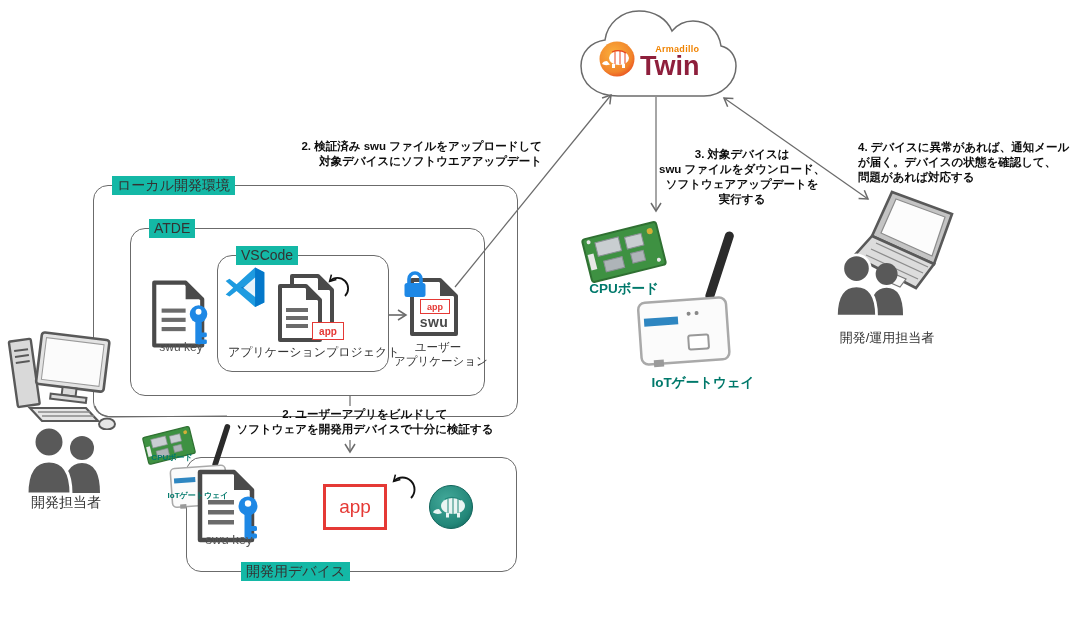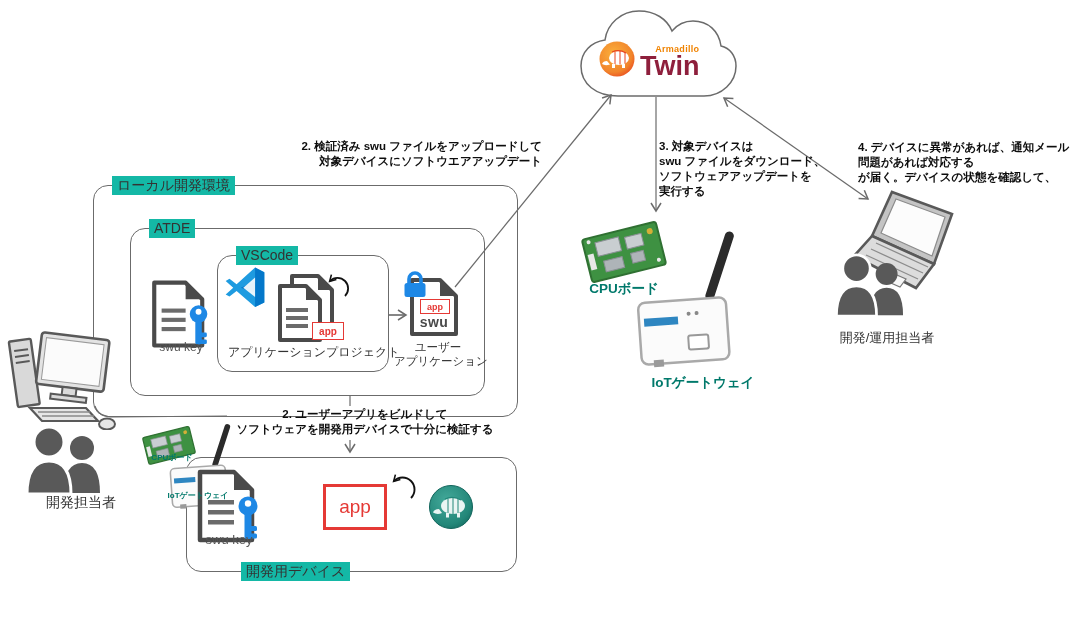--- a/index.html
+++ b/index.html
@@ -89,30 +89,30 @@
     <div class="brand">
       <div class="brand-top">Armadillo</div>
       <div class="brand-main">Twin</div>
     </div>
   </div>
 
   <div class="step" style="left:300px;top:139px;width:242px;text-align:right;">
     <div>2. 検証済み swu ファイルをアップロードして</div>
     <div>対象デバイスにソフトウエアアップデート</div>
   </div>
-  <div class="step" style="left:659px;top:139px;">
+  <div class="step" style="left:659px;top:147px;text-align:center;">
     <div>3. 対象デバイスは</div>
     <div>swu ファイルをダウンロード、</div>
     <div>ソフトウェアアップデートを</div>
     <div>実行する</div>
   </div>
   <div class="step" style="left:858px;top:140px;">
     <div>4. デバイスに異常があれば、通知メール</div>
+    <div>が届く。デバイスの状態を確認して、</div>
     <div>問題があれば対応する</div>
-    <div>が届く。デバイスの状態を確認して、</div>
   </div>
   <div class="step" style="left:225px;top:407px;width:280px;text-align:center;">
     <div>2. ユーザーアプリをビルドして</div>
     <div>ソフトウェアを開発用デバイスで十分に検証する</div>
   </div>
 
   <div class="icon" style="left:150px;top:279px;">
     <svg width="62" height="72" viewBox="0 0 66 78">
       <path d="M4 4 H38 L56 22 V72 H4 Z" fill="#fff" stroke="#4a4a4a" stroke-width="4.5" stroke-linejoin="round"></path>
       <path d="M38 4 L56 22 H38 Z" fill="#4a4a4a"></path>
@@ -197,21 +197,21 @@
       <g fill="#595959">
         <circle cx="62" cy="23" r="12"></circle>
         <path d="M44 68 Q44 38 62 38 Q80 38 80 68 Z"></path>
       </g>
       <g fill="#595959" stroke="#fff" stroke-width="3">
         <circle cx="29" cy="17" r="15"></circle>
         <path d="M7 69 Q7 36 29 36 Q51 36 51 69 Z"></path>
       </g>
     </svg>
   </div>
-  <div class="cap cap-dark" style="left:16px;top:494px;width:100px;text-align:right;">開発担当者</div>
+  <div class="cap cap-dark" style="left:16px;top:494px;width:100px;text-align:center;">開発担当者</div>
 
   <div class="icon" style="left:140px;top:424px;">
     <svg width="58" height="44" viewBox="0 0 92 70">
       <g transform="rotate(-14 46 34)">
         <rect x="8" y="12" width="76" height="44" rx="3" fill="#3E9142" stroke="#2F7032" stroke-width="2"></rect>
         <rect x="20" y="18" width="24" height="14" fill="#C9CED1" stroke="#8A9094"></rect>
         <rect x="50" y="20" width="17" height="12" fill="#C9CED1" stroke="#8A9094"></rect>
         <rect x="24" y="38" width="19" height="11" fill="#AEB4B8" stroke="#8A9094"></rect>
         <rect x="52" y="37" width="13" height="10" fill="#AEB4B8" stroke="#8A9094"></rect>
         <rect x="10" y="28" width="6" height="16" fill="#E8E8E8"></rect>

